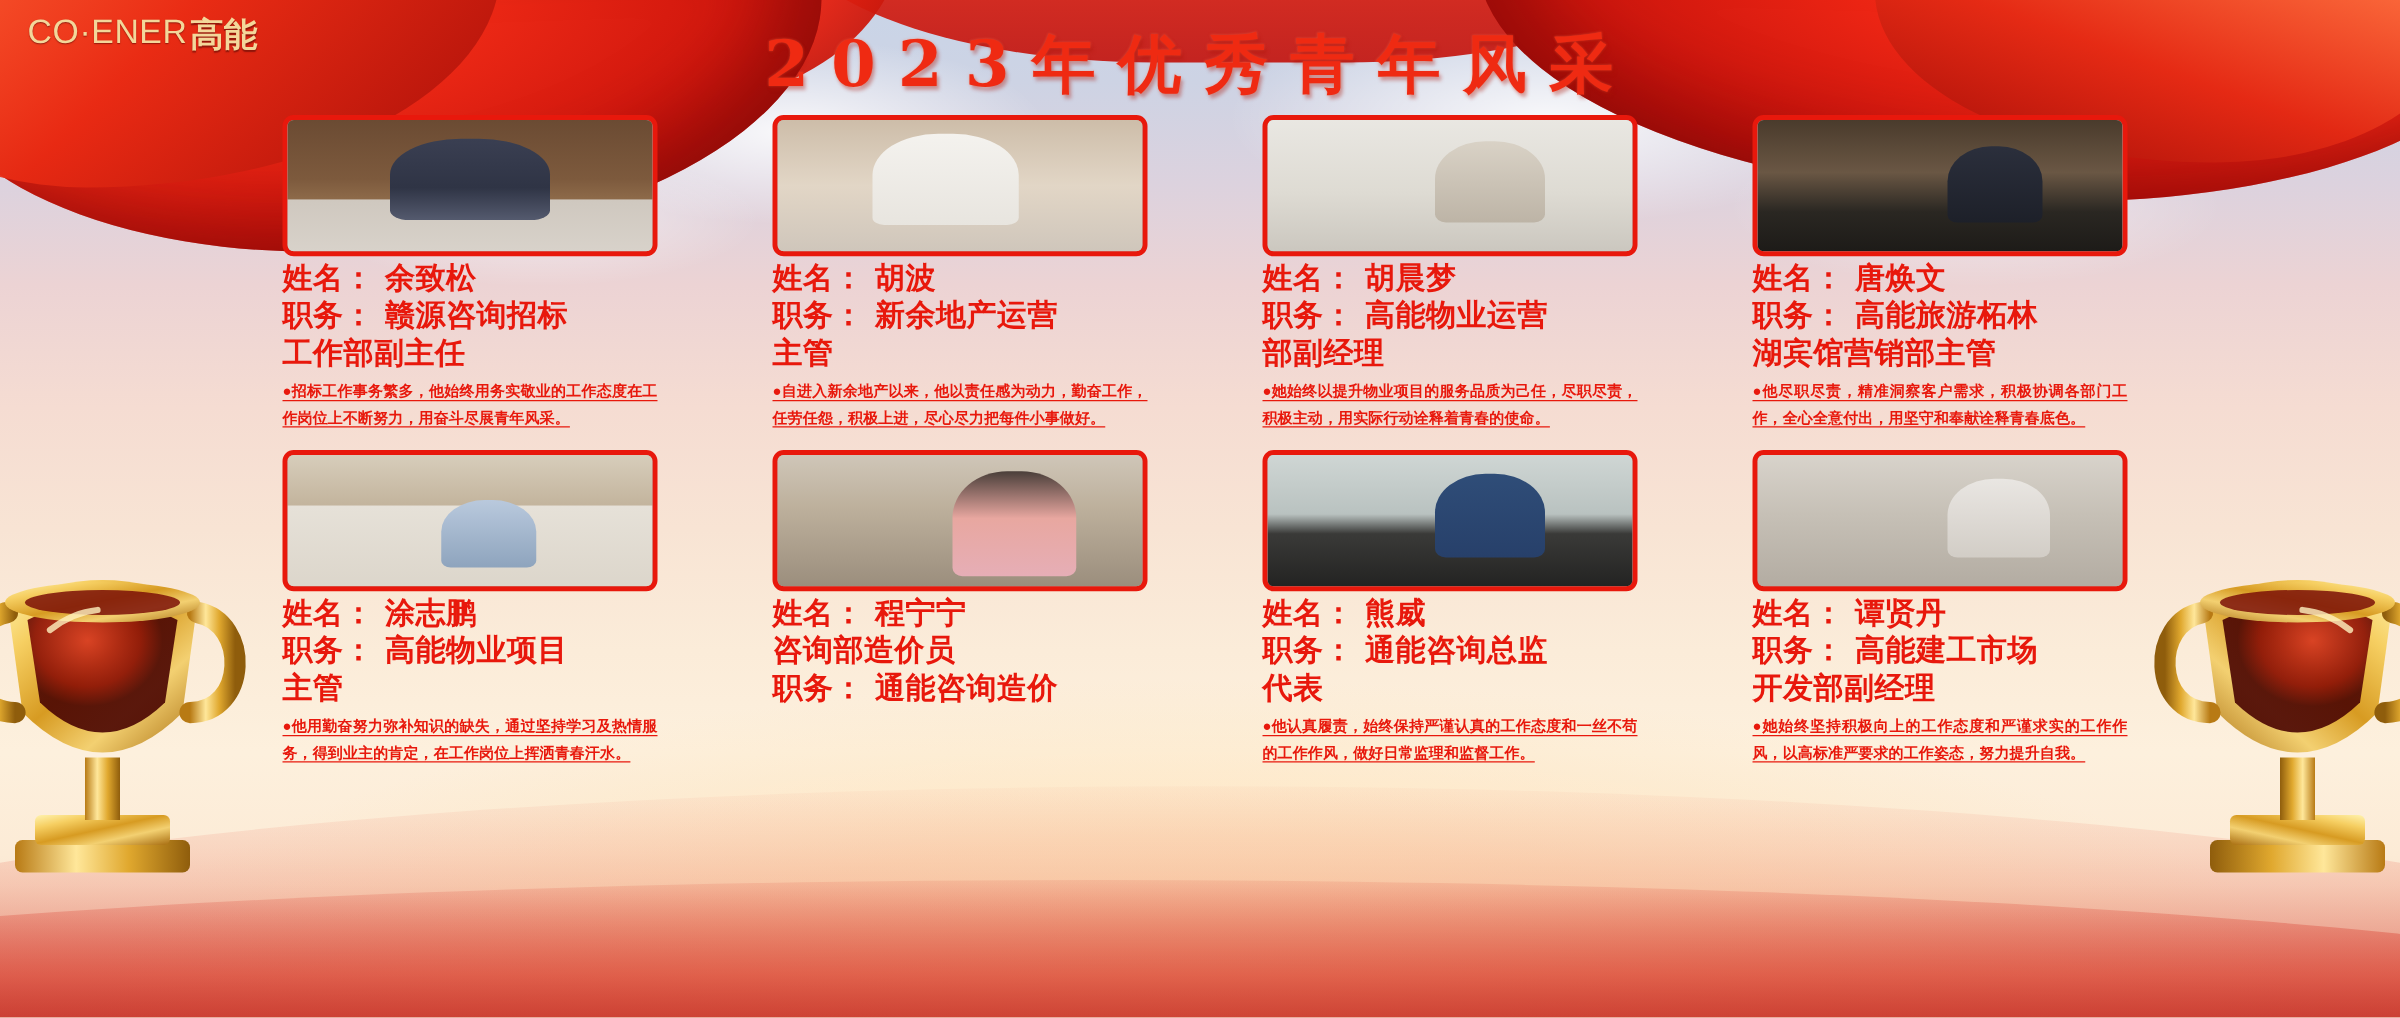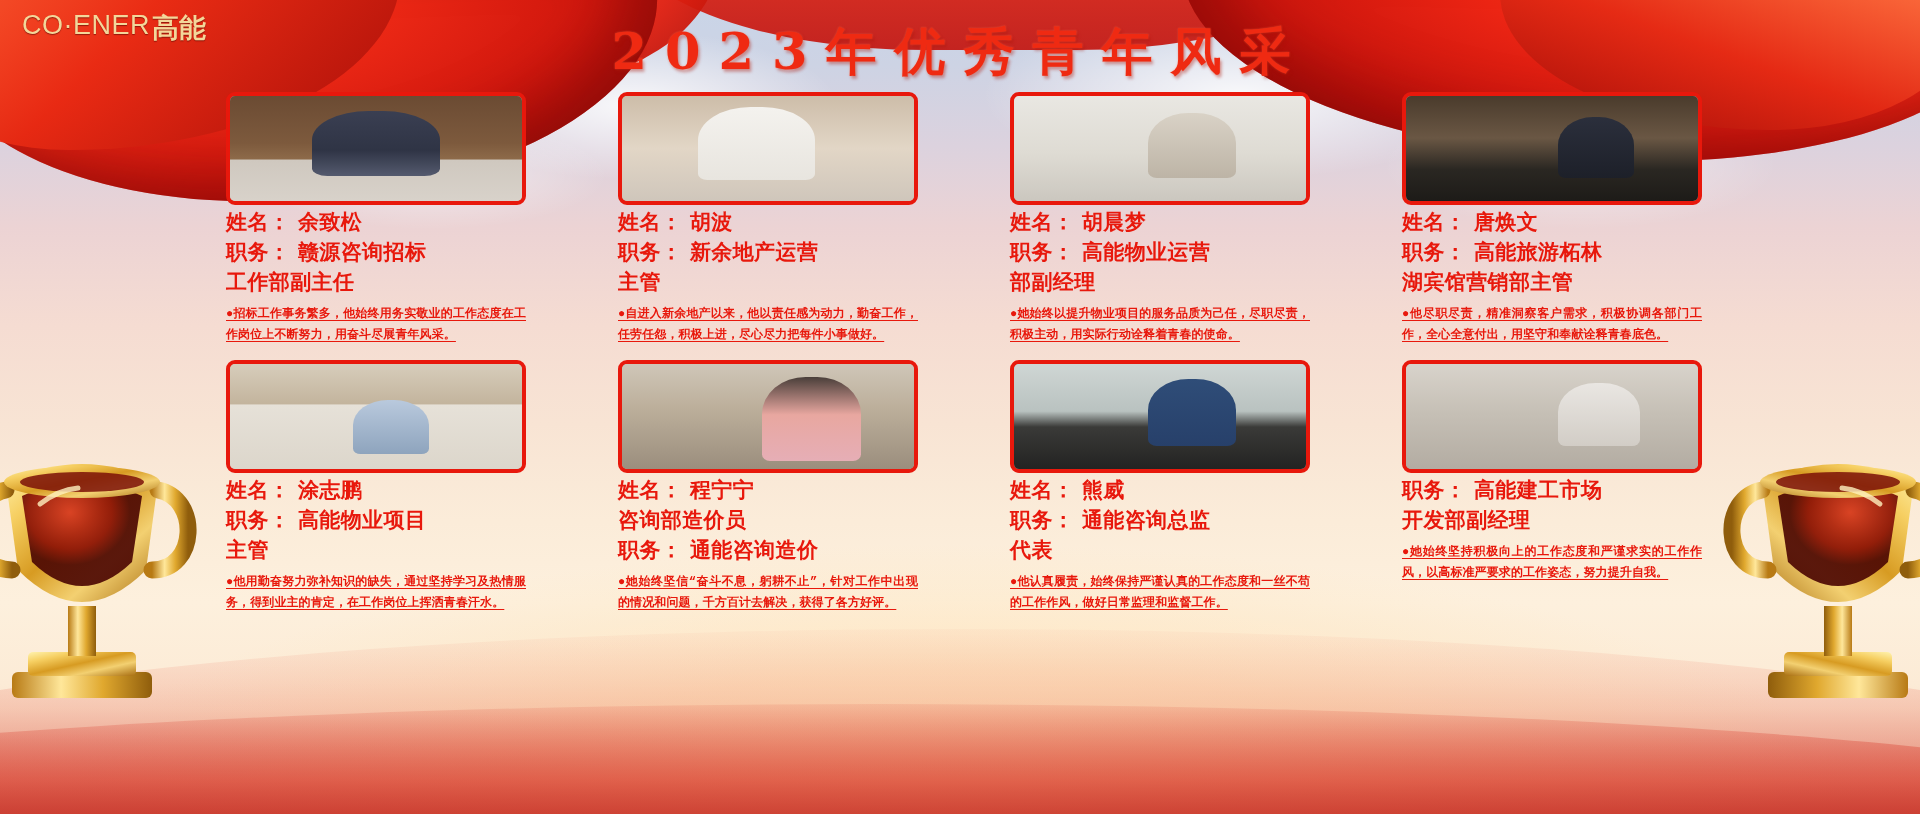--- a/index.html
+++ b/index.html
@@ -159,21 +159,21 @@
   }
   .photo {
     position: absolute; inset: 0;
     background-size: cover;
     background-position: center;
   }
   .lines {
     margin-top: 5px;
     color: #e8180c;
     font-weight: 700;
-    font-size: 21px;
+    font-size: 24px;
     line-height: 25px;
     letter-spacing: 0.4px;
     font-family: "DejaVu Sans", "Liberation Sans", sans-serif;
   }
   .desc {
     margin-top: 9px;
     color: #e8180c;
     font-size: 12px;
     line-height: 21px;
     font-weight: 700;
@@ -353,36 +353,36 @@
       <div class="desc">●他用勤奋努力弥补知识的缺失，通过坚持学习及热情服务，得到业主的肯定，在工作岗位上挥洒青春汗水。</div>
     </div>
 
     <div class="card">
       <div class="photo-wrap">
         <div class="photo sc sc-f"></div>
       </div>
       <div class="lines">姓名：  程宁宁</div>
       <div class="lines">咨询部造价员</div>
       <div class="lines">职务：  通能咨询造价</div>
-      <div class="desc">●她始终坚信“奋斗不息，躬耕不止”，针对工作中出现的情况和问题，千方百计去解决，获得了各方好评。</div>
     </div>
 
     <div class="card">
       <div class="photo-wrap">
         <div class="photo sc sc-g"></div>
       </div>
       <div class="lines">姓名：  熊威</div>
       <div class="lines">职务：  通能咨询总监</div>
       <div class="lines">代表</div>
       <div class="desc">●他认真履责，始终保持严谨认真的工作态度和一丝不苟的工作作风，做好日常监理和监督工作。</div>
     </div>
 
     <div class="card">
       <div class="photo-wrap">
         <div class="photo sc sc-h"></div>
       </div>
+      <div class="lines">姓名：  谭贤丹</div>
       <div class="lines">职务：  高能建工市场</div>
       <div class="lines">开发部副经理</div>
       <div class="desc">●她始终坚持积极向上的工作态度和严谨求实的工作作风，以高标准严要求的工作姿态，努力提升自我。</div>
     </div>
 
   </div>
 </div>
 
 </body></html>

